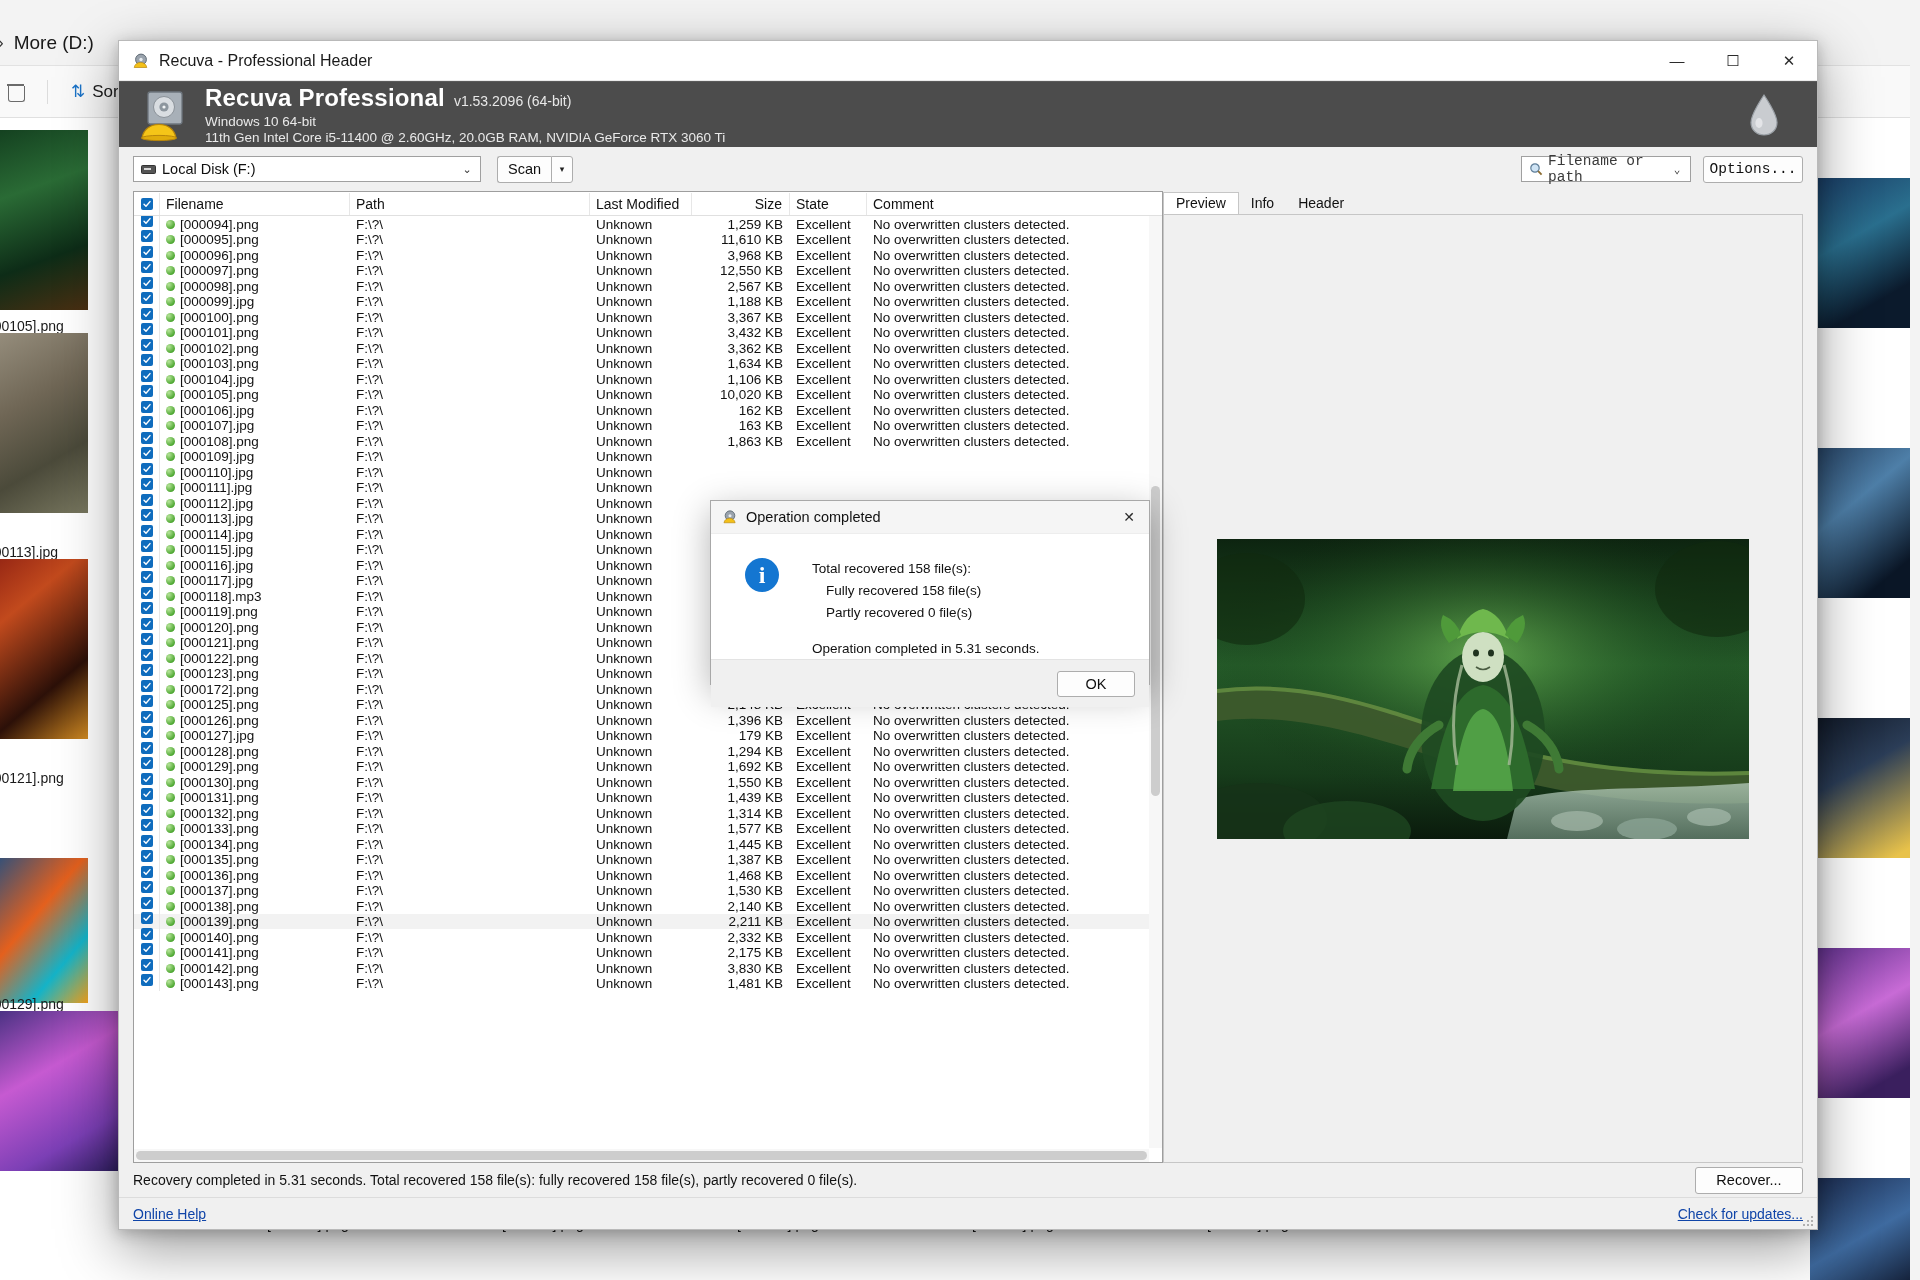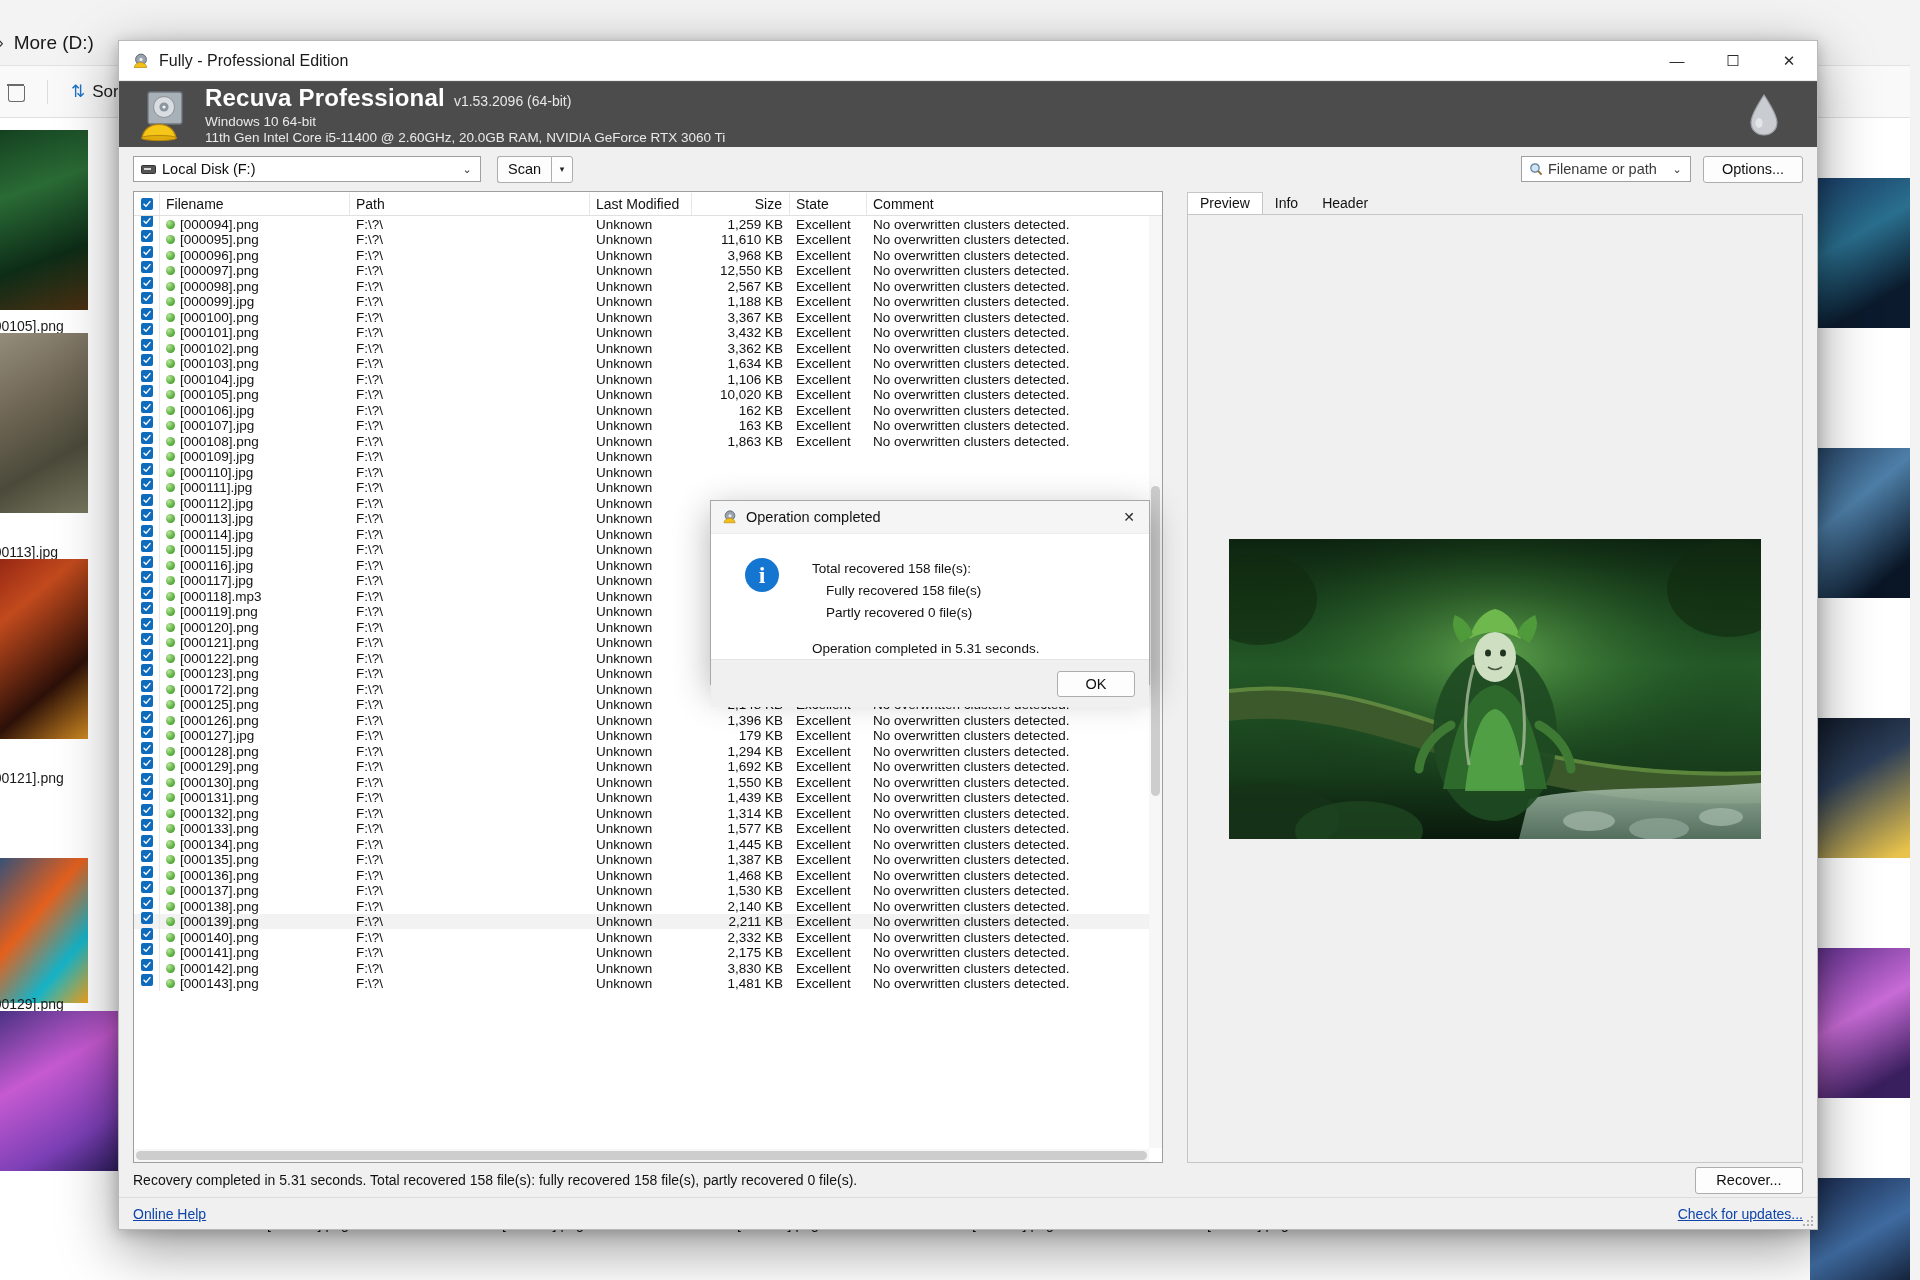--- a/index.html
+++ b/index.html
@@ -158,21 +158,21 @@
     font-size: 9px; color: #222;
   }
   .filter-combo { width: 170px; }
   .search-ico {
     width: 14px; height: 14px; margin-right: 5px; flex: 0 0 14px; position: relative;
   }
   .options-btn { width: 100px; margin-left: 12px; }
 
   
   .body-split {
-    flex: 1; display: flex; padding: 0 14px 0 14px; gap: 24px; min-height: 0;
+    flex: 1; display: flex; padding: 0 14px 0 14px; gap: 0; min-height: 0;
   }
   .list-pane {
     width: 1030px; background: #fff; border: 1px solid #9e9e9e;
     display: flex; flex-direction: column; min-height: 0; position: relative;
   }
   .list-header {
     flex: 0 0 24px; display: flex; align-items: center;
     border-bottom: 1px solid #e0e0e0; font-size: 14px; color: #111;
     background: #fff;
   }
@@ -360,21 +360,21 @@
 <div id="recuva">
 
   <div class="titlebar">
     <span class="title-ico">
       <svg width="18" height="18" viewBox="0 0 18 18">
         <circle cx="9" cy="7.5" r="5.4" fill="#9aa3ad" stroke="#5e6a74" stroke-width="1"></circle>
         <circle cx="9" cy="7.5" r="1.7" fill="#e8edf1"></circle>
         <path d="M2.2 15.5c.6-3.4 3.3-5.1 6.3-5.1s5.7 1.7 6.3 5.1z" fill="#f3c018" stroke="#b8860b" stroke-width=".7"></path>
       </svg>
     </span>
-    <span class="title-text">Fully - Professional Edition</span>
+    <span class="title-text">Recuva - Professional Header</span>
     <div class="win-btns">
       <div class="win-btn">—</div>
       <div class="win-btn">☐</div>
       <div class="win-btn close">✕</div>
     </div>
   </div>
 
   <div class="banner">
     <span class="banner-icon">
       <svg width="54" height="54" viewBox="0 0 54 54">
@@ -407,21 +407,21 @@
       <span class="drive-ico"></span>
       <span class="cv">Local Disk (F:)</span>
       <span class="arr">⌄</span>
     </div>
 
     <div class="scan-wrap">
       <div class="btn scan-btn">Scan</div>
       <div class="scan-split">▾</div>
     </div>
 
-    <div style="margin-left:auto; display:flex; align-items:center;">
+    <div style="margin-left:auto; display:flex; align-items:center;font-family:Liberation Mono, monospace;">
       <div class="combo filter-combo">
         <span class="search-ico">
           <svg width="14" height="14" viewBox="0 0 14 14">
             <circle cx="6" cy="6" r="4.2" fill="#cfe4f5" stroke="#5f7e99" stroke-width="1.2"></circle>
             <line x1="9.2" y1="9.2" x2="12.6" y2="12.6" stroke="#8a6a2f" stroke-width="1.8"></line>
           </svg>
         </span>
         <span class="cv" style="color:#3a3a3a;">Filename or path</span>
         <span class="arr">⌄</span>
       </div>

